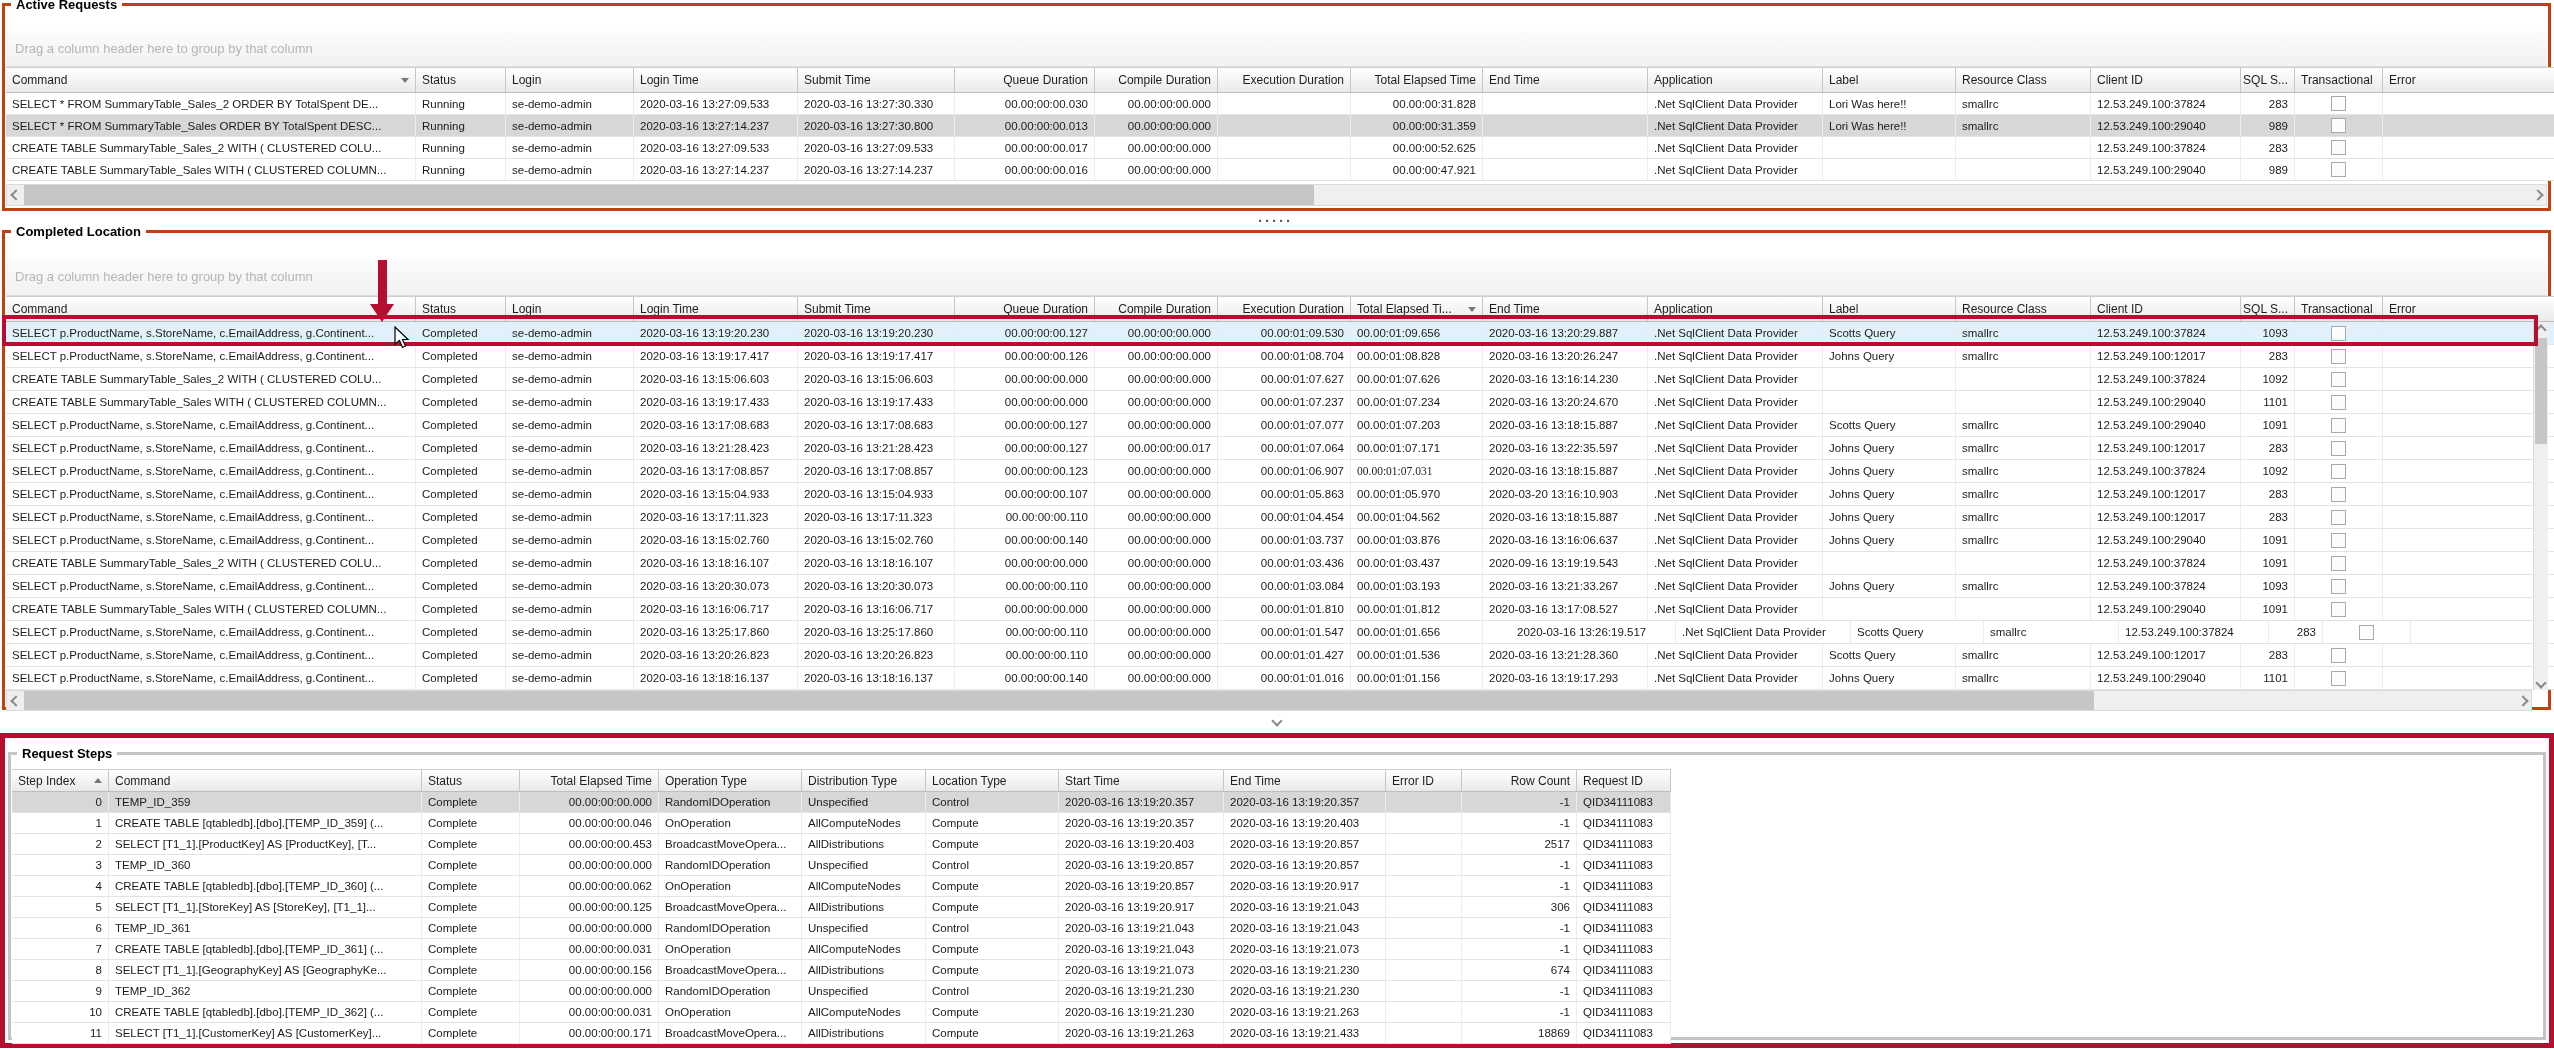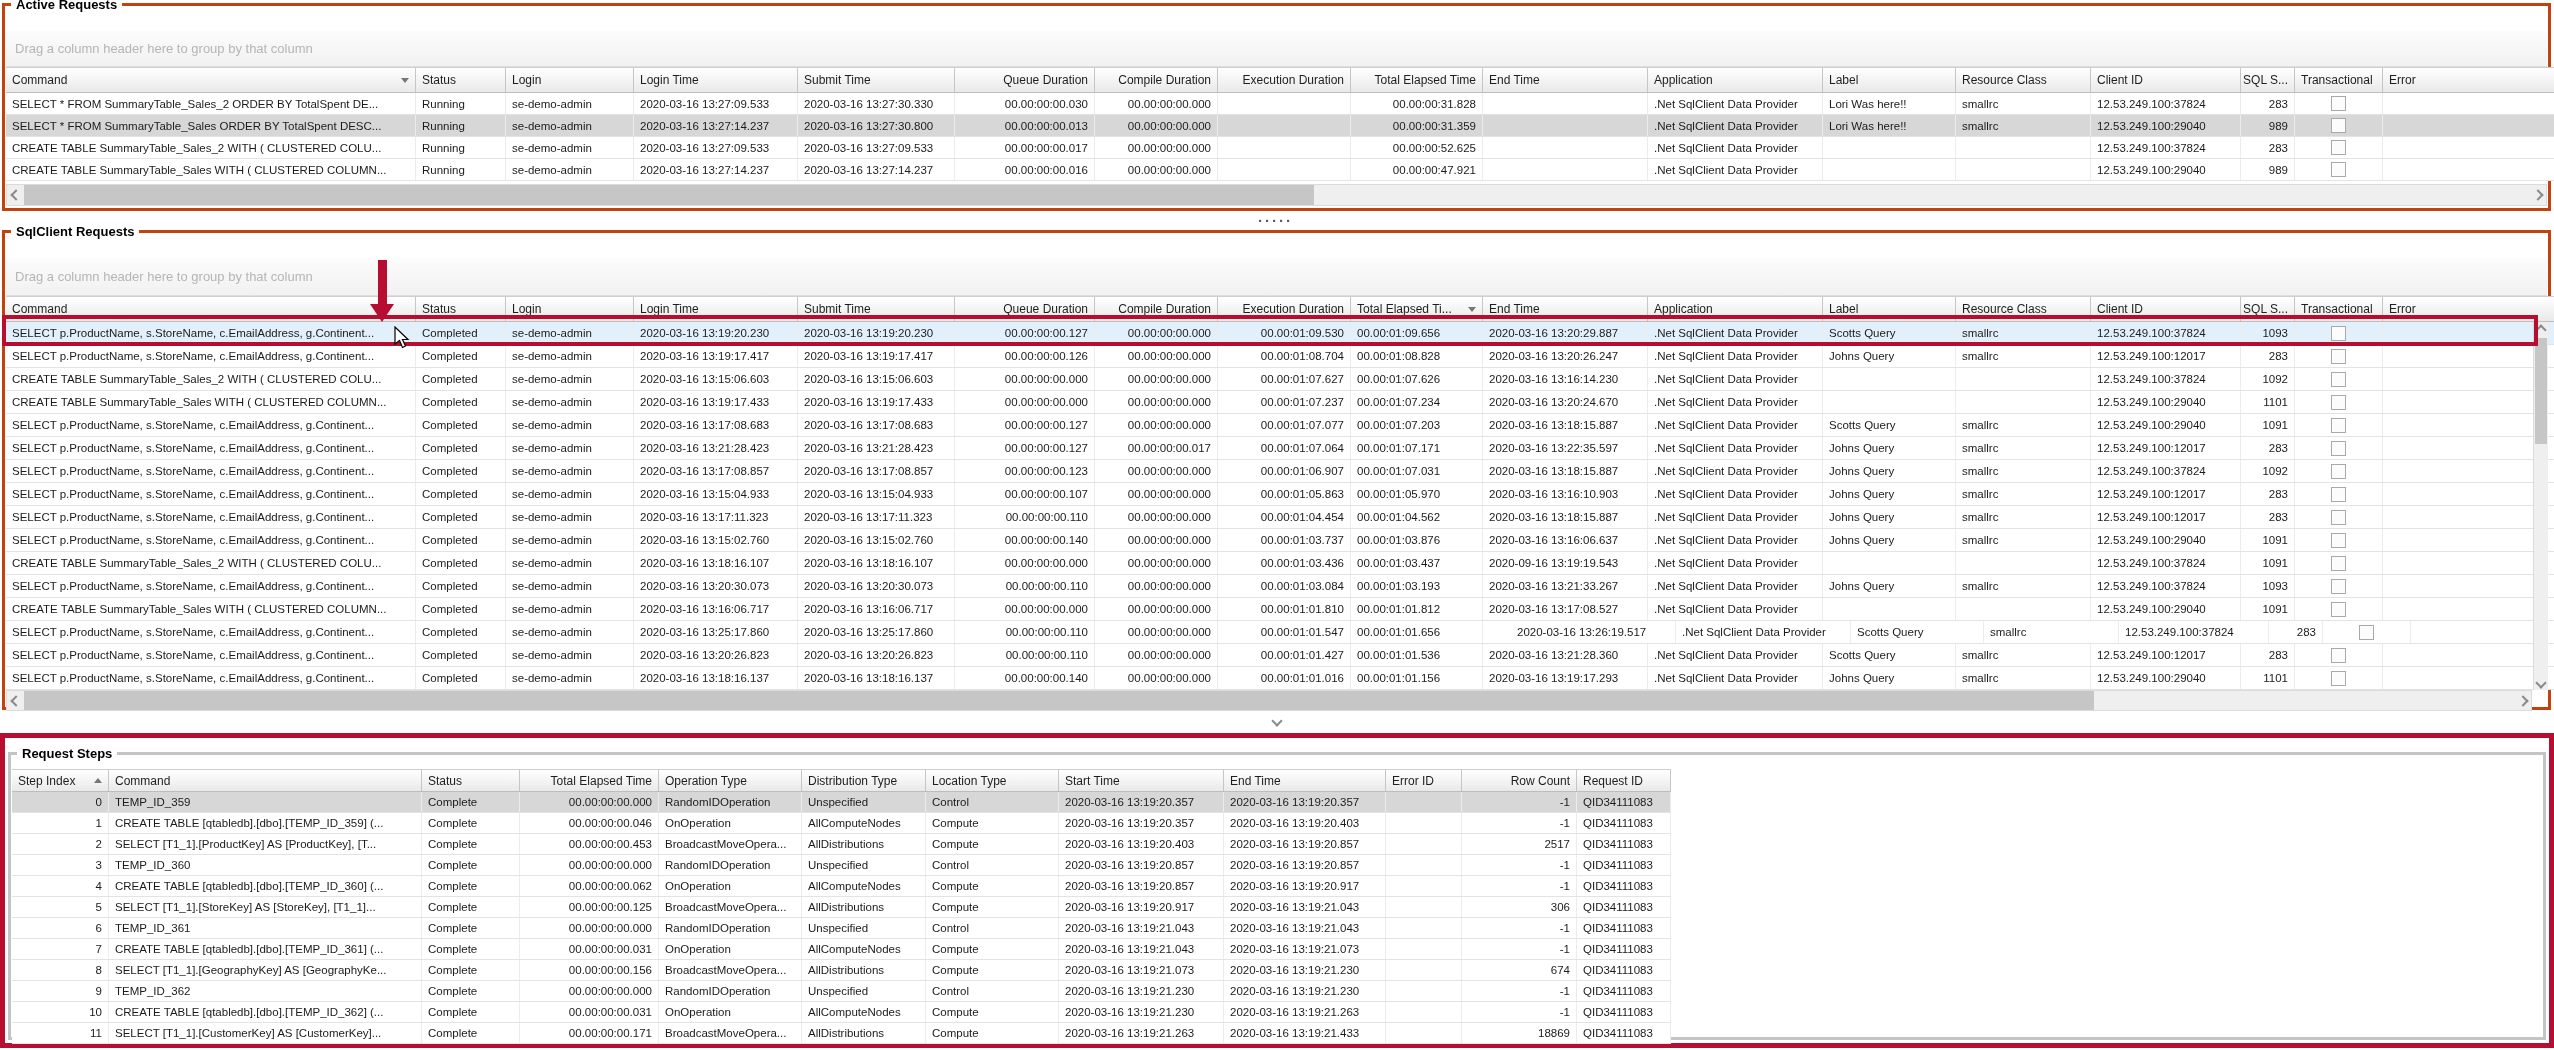--- a/index.html
+++ b/index.html
@@ -225,21 +225,21 @@
     <div class="hthumb" style="width:1290px;"></div>
     <div class="sbtn rightend">
         <span class="chev right"></span>
       </div>
   </div>
 </div>
 
 <div class="dots" style="left:1258px; top:212px;">·····</div>
 
 <div class="panel" id="completed-panel" style="left:2px; top:230px; width:2549px; height:480px;">
-  <span class="ptitle">SqlClient Requests</span>
+  <span class="ptitle">Completed Location</span>
   <div class="groupbar" style="top:25px; height:38px;">
     <span>Drag a column header here to group by that column</span>
   </div>
   <div class="g-header" id="completed-header" style="top:63px; height:26px;">
       <div class="hcell" style="width: 410px;">
         <span>Command</span>
       </div>
       <div class="hcell" style="width: 90px;">
         <span>Status</span>
       </div>
@@ -419,21 +419,21 @@
       </div>
       <div class="grow" style="height: 23px;">
         <div class="cell" style="width: 410px;">SELECT p.ProductName, s.StoreName, c.EmailAddress, g.Continent...</div>
         <div class="cell" style="width: 90px;">Completed</div>
         <div class="cell" style="width: 128px;">se-demo-admin</div>
         <div class="cell" style="width: 164px;">2020-03-16 13:17:08.857</div>
         <div class="cell" style="width: 157px;">2020-03-16 13:17:08.857</div>
         <div class="cell r" style="width: 140px;">00.00:00:00.123</div>
         <div class="cell r" style="width: 123px;">00.00:00:00.000</div>
         <div class="cell r" style="width: 133px;">00.00:01:06.907</div>
-        <div class="cell" style="width: 132px;">00.00:01:07.031</div>
+        <div class="cell" style="width: 132px; font-family: Liberation Serif, serif;">00.00:01:07.031</div>
         <div class="cell" style="width: 165px;">2020-03-16 13:18:15.887</div>
         <div class="cell" style="width: 175px;">.Net SqlClient Data Provider</div>
         <div class="cell" style="width: 133px;">Johns Query</div>
         <div class="cell" style="width: 135px;">smallrc</div>
         <div class="cell" style="width: 150px;">12.53.249.100:37824</div>
         <div class="cell r" style="width: 54px;">1092</div>
         <div class="cell c" style="width: 88px;">
           <span class="cbox"></span>
         </div>
         <div class="cell" style="width: 177px;"></div>
@@ -441,21 +441,21 @@
       <div class="grow" style="height: 23px;">
         <div class="cell" style="width: 410px;">SELECT p.ProductName, s.StoreName, c.EmailAddress, g.Continent...</div>
         <div class="cell" style="width: 90px;">Completed</div>
         <div class="cell" style="width: 128px;">se-demo-admin</div>
         <div class="cell" style="width: 164px;">2020-03-16 13:15:04.933</div>
         <div class="cell" style="width: 157px;">2020-03-16 13:15:04.933</div>
         <div class="cell r" style="width: 140px;">00.00:00:00.107</div>
         <div class="cell r" style="width: 123px;">00.00:00:00.000</div>
         <div class="cell r" style="width: 133px;">00.00:01:05.863</div>
         <div class="cell" style="width: 132px;">00.00:01:05.970</div>
-        <div class="cell" style="width: 165px;">2020-03-16 13:16:10.903</div>
+        <div class="cell" style="width: 165px;">2020-03-20 13:16:10.903</div>
         <div class="cell" style="width: 175px;">.Net SqlClient Data Provider</div>
         <div class="cell" style="width: 133px;">Johns Query</div>
         <div class="cell" style="width: 135px;">smallrc</div>
         <div class="cell" style="width: 150px;">12.53.249.100:12017</div>
         <div class="cell r" style="width: 54px;">283</div>
         <div class="cell c" style="width: 88px;">
           <span class="cbox"></span>
         </div>
         <div class="cell" style="width: 177px;"></div>
       </div>

